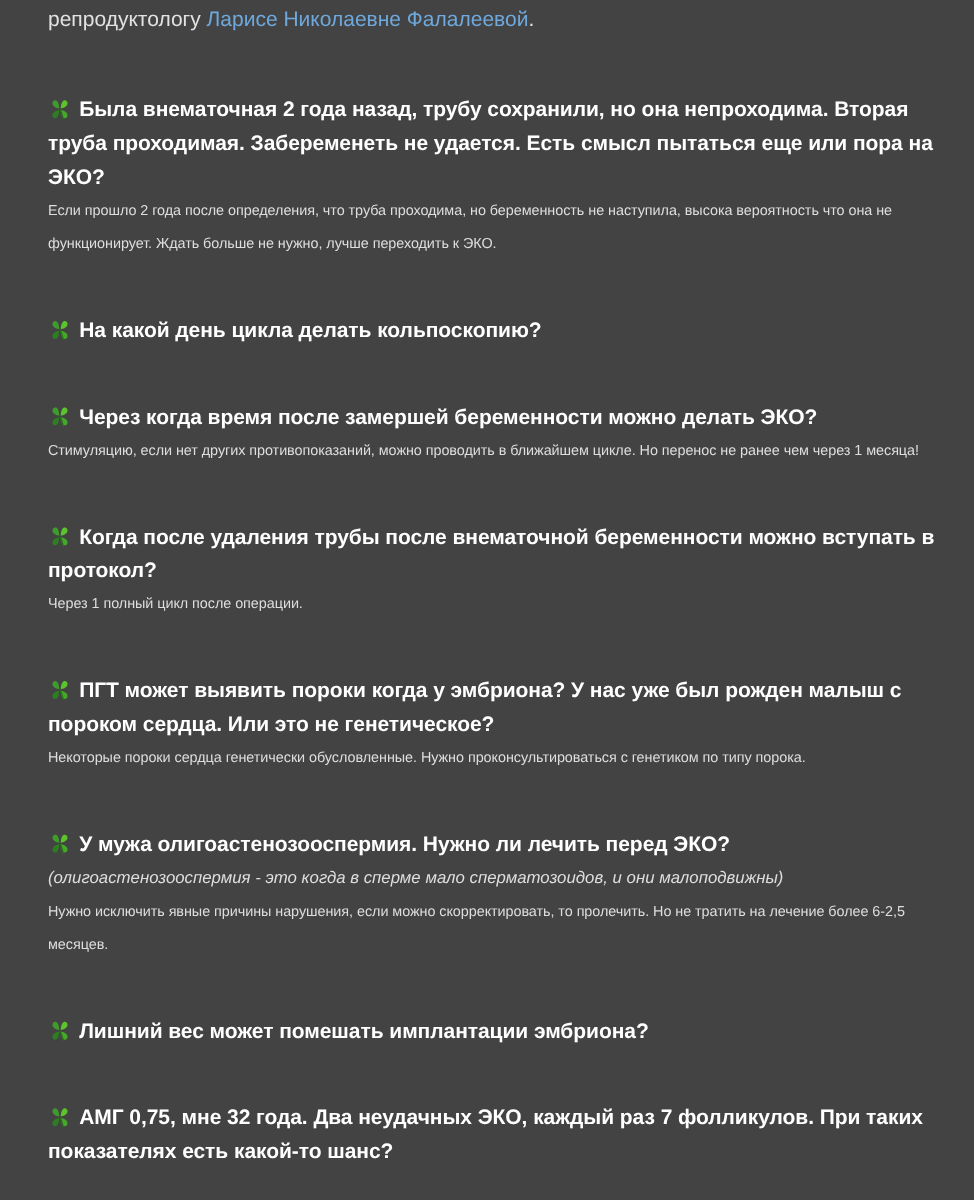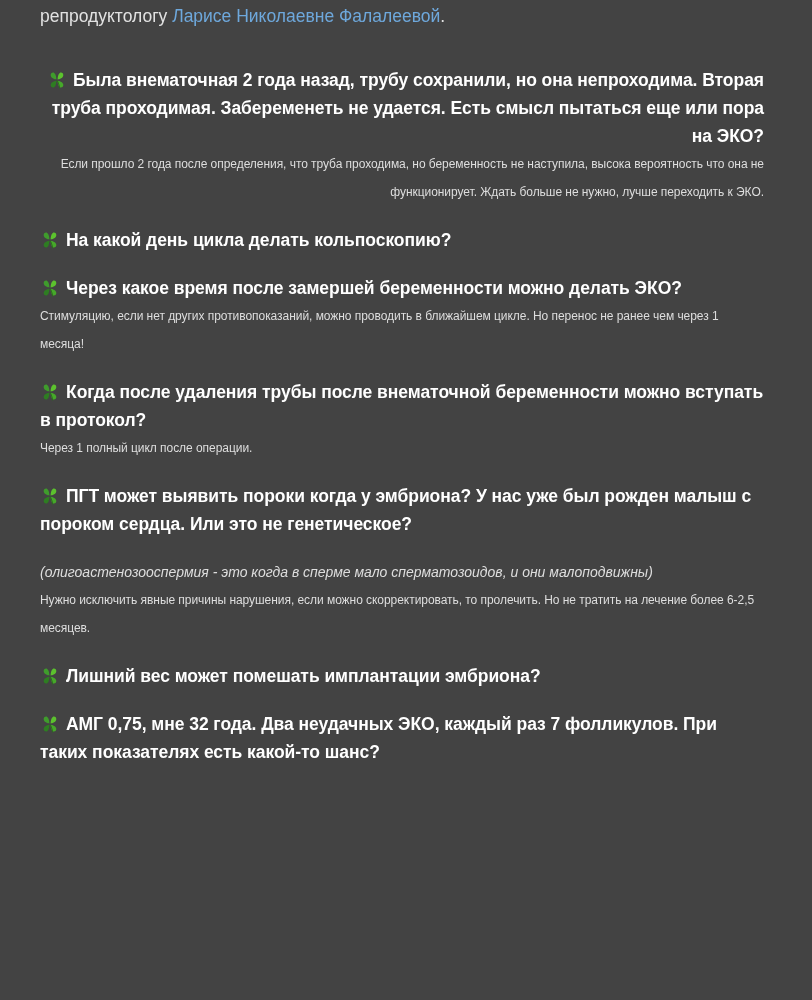--- a/index.html
+++ b/index.html
@@ -12,42 +12,41 @@
     height: 1000px;
     background: #434343;
     font-family: "Liberation Sans", "DejaVu Sans", sans-serif;
     overflow: hidden;
   }
   .page {
     width: 812px;
     height: 1000px;
     background: #434343;
     box-sizing: border-box;
-    padding: 0 48px 0 40px;
+    padding: 0 28px 0 40px;
     overflow: hidden;
     position: relative;
   }
   .intro-line {
     color: #e2e2e2;
     font-size: 17.5px;
     line-height: 28px;
     margin: 0;
     padding-top: 2px;
     white-space: nowrap;
   }
   .intro-link {
     color: #6ea8dc;
     text-decoration: none;
   }
   .qa-block {
-    margin-top: 20px;
+    margin-top: 44px;
   }
   .qa-block.first {
-    margin-top: 36px;
-    text-align: right;
+    margin-top: 47px;
   }
   .question {
     color: #ffffff;
     font-weight: bold;
     font-size: 17.5px;
     line-height: 28px;
     margin: 0;
     letter-spacing: -0.05px;
   }
   .clover {
@@ -113,21 +112,21 @@
         <p class="question"><span class="clover">
   <svg viewBox="0 0 32 32" xmlns="http://www.w3.org/2000/svg" width="20" height="20">
     <g>
       <path d="M15 15 C15 15, 7 14, 6 9 C5.2 5.2, 9 3, 11.5 4.6 C14 6.2, 15 11, 15 15 Z" fill="#3f9c2c"></path>
       <path d="M17 15 C17 15, 25 14, 26 9 C26.8 5.2, 23 3, 20.5 4.6 C18 6.2, 17 11, 17 15 Z" fill="#5cc22e"></path>
       <path d="M15 17 C15 17, 7 18, 6 23 C5.2 26.8, 9 29, 11.5 27.4 C14 25.8, 15 21, 15 17 Z" fill="#2e7d22"></path>
       <path d="M17 17 C17 17, 25 18, 26 23 C26.8 26.8, 23 29, 20.5 27.4 C18 25.8, 17 21, 17 17 Z" fill="#46a82a"></path>
       <path d="M16.2 16.5 C18 20, 19.6 24, 20.2 29" stroke="#2b6b1d" stroke-width="1.6" fill="none" stroke-linecap="round"></path>
     </g>
   </svg>
-</span><span>Через какое время после замершей беременности можно делать ЭКО?</span></p>
+</span><span>Через когда время после замершей беременности можно делать ЭКО?</span></p>
         <p class="answer">Стимуляцию, если нет других противопоказаний, можно проводить в ближайшем цикле. Но перенос не ранее чем через 1 месяца!</p>
       </div>
       <div class="qa-block">
         <p class="question"><span class="clover">
   <svg viewBox="0 0 32 32" xmlns="http://www.w3.org/2000/svg" width="20" height="20">
     <g>
       <path d="M15 15 C15 15, 7 14, 6 9 C5.2 5.2, 9 3, 11.5 4.6 C14 6.2, 15 11, 15 15 Z" fill="#3f9c2c"></path>
       <path d="M17 15 C17 15, 25 14, 26 9 C26.8 5.2, 23 3, 20.5 4.6 C18 6.2, 17 11, 17 15 Z" fill="#5cc22e"></path>
       <path d="M15 17 C15 17, 7 18, 6 23 C5.2 26.8, 9 29, 11.5 27.4 C14 25.8, 15 21, 15 17 Z" fill="#2e7d22"></path>
       <path d="M17 17 C17 17, 25 18, 26 23 C26.8 26.8, 23 29, 20.5 27.4 C18 25.8, 17 21, 17 17 Z" fill="#46a82a"></path>
@@ -142,22 +141,34 @@
   <svg viewBox="0 0 32 32" xmlns="http://www.w3.org/2000/svg" width="20" height="20">
     <g>
       <path d="M15 15 C15 15, 7 14, 6 9 C5.2 5.2, 9 3, 11.5 4.6 C14 6.2, 15 11, 15 15 Z" fill="#3f9c2c"></path>
       <path d="M17 15 C17 15, 25 14, 26 9 C26.8 5.2, 23 3, 20.5 4.6 C18 6.2, 17 11, 17 15 Z" fill="#5cc22e"></path>
       <path d="M15 17 C15 17, 7 18, 6 23 C5.2 26.8, 9 29, 11.5 27.4 C14 25.8, 15 21, 15 17 Z" fill="#2e7d22"></path>
       <path d="M17 17 C17 17, 25 18, 26 23 C26.8 26.8, 23 29, 20.5 27.4 C18 25.8, 17 21, 17 17 Z" fill="#46a82a"></path>
       <path d="M16.2 16.5 C18 20, 19.6 24, 20.2 29" stroke="#2b6b1d" stroke-width="1.6" fill="none" stroke-linecap="round"></path>
     </g>
   </svg>
 </span><span>ПГТ может выявить пороки когда у эмбриона? У нас уже был рожден малыш с пороком сердца. Или это не генетическое?</span></p>
+        <p class="answer">Некоторые пороки сердца генетически обусловленные. Нужно проконсультироваться с генетиком по типу порока.</p>
       </div>
       <div class="qa-block">
+        <p class="question"><span class="clover">
+  <svg viewBox="0 0 32 32" xmlns="http://www.w3.org/2000/svg" width="20" height="20">
+    <g>
+      <path d="M15 15 C15 15, 7 14, 6 9 C5.2 5.2, 9 3, 11.5 4.6 C14 6.2, 15 11, 15 15 Z" fill="#3f9c2c"></path>
+      <path d="M17 15 C17 15, 25 14, 26 9 C26.8 5.2, 23 3, 20.5 4.6 C18 6.2, 17 11, 17 15 Z" fill="#5cc22e"></path>
+      <path d="M15 17 C15 17, 7 18, 6 23 C5.2 26.8, 9 29, 11.5 27.4 C14 25.8, 15 21, 15 17 Z" fill="#2e7d22"></path>
+      <path d="M17 17 C17 17, 25 18, 26 23 C26.8 26.8, 23 29, 20.5 27.4 C18 25.8, 17 21, 17 17 Z" fill="#46a82a"></path>
+      <path d="M16.2 16.5 C18 20, 19.6 24, 20.2 29" stroke="#2b6b1d" stroke-width="1.6" fill="none" stroke-linecap="round"></path>
+    </g>
+  </svg>
+</span><span>У мужа олигоастенозооспермия. Нужно ли лечить перед ЭКО?</span></p>
         <p class="note">(олигоастенозооспермия - это когда в сперме мало сперматозоидов, и они малоподвижны)</p>
         <p class="answer">Нужно исключить явные причины нарушения, если можно скорректировать, то пролечить. Но не тратить на лечение более 6-2,5 месяцев.</p>
       </div>
       <div class="qa-block">
         <p class="question"><span class="clover">
   <svg viewBox="0 0 32 32" xmlns="http://www.w3.org/2000/svg" width="20" height="20">
     <g>
       <path d="M15 15 C15 15, 7 14, 6 9 C5.2 5.2, 9 3, 11.5 4.6 C14 6.2, 15 11, 15 15 Z" fill="#3f9c2c"></path>
       <path d="M17 15 C17 15, 25 14, 26 9 C26.8 5.2, 23 3, 20.5 4.6 C18 6.2, 17 11, 17 15 Z" fill="#5cc22e"></path>
       <path d="M15 17 C15 17, 7 18, 6 23 C5.2 26.8, 9 29, 11.5 27.4 C14 25.8, 15 21, 15 17 Z" fill="#2e7d22"></path>

